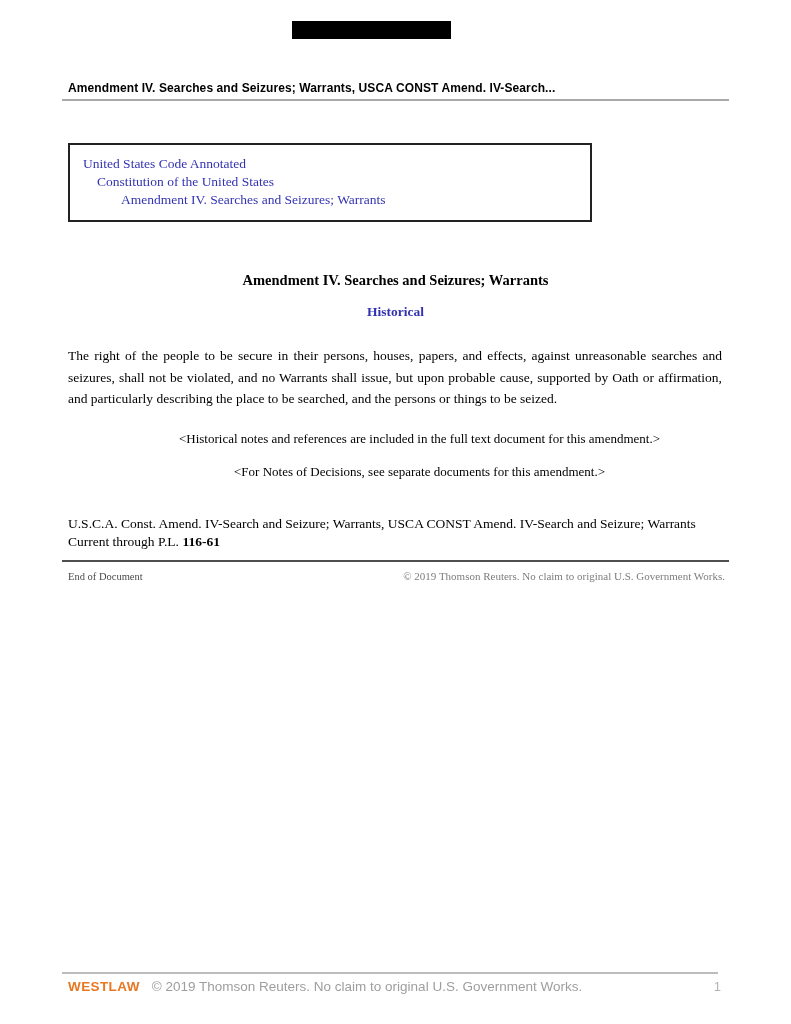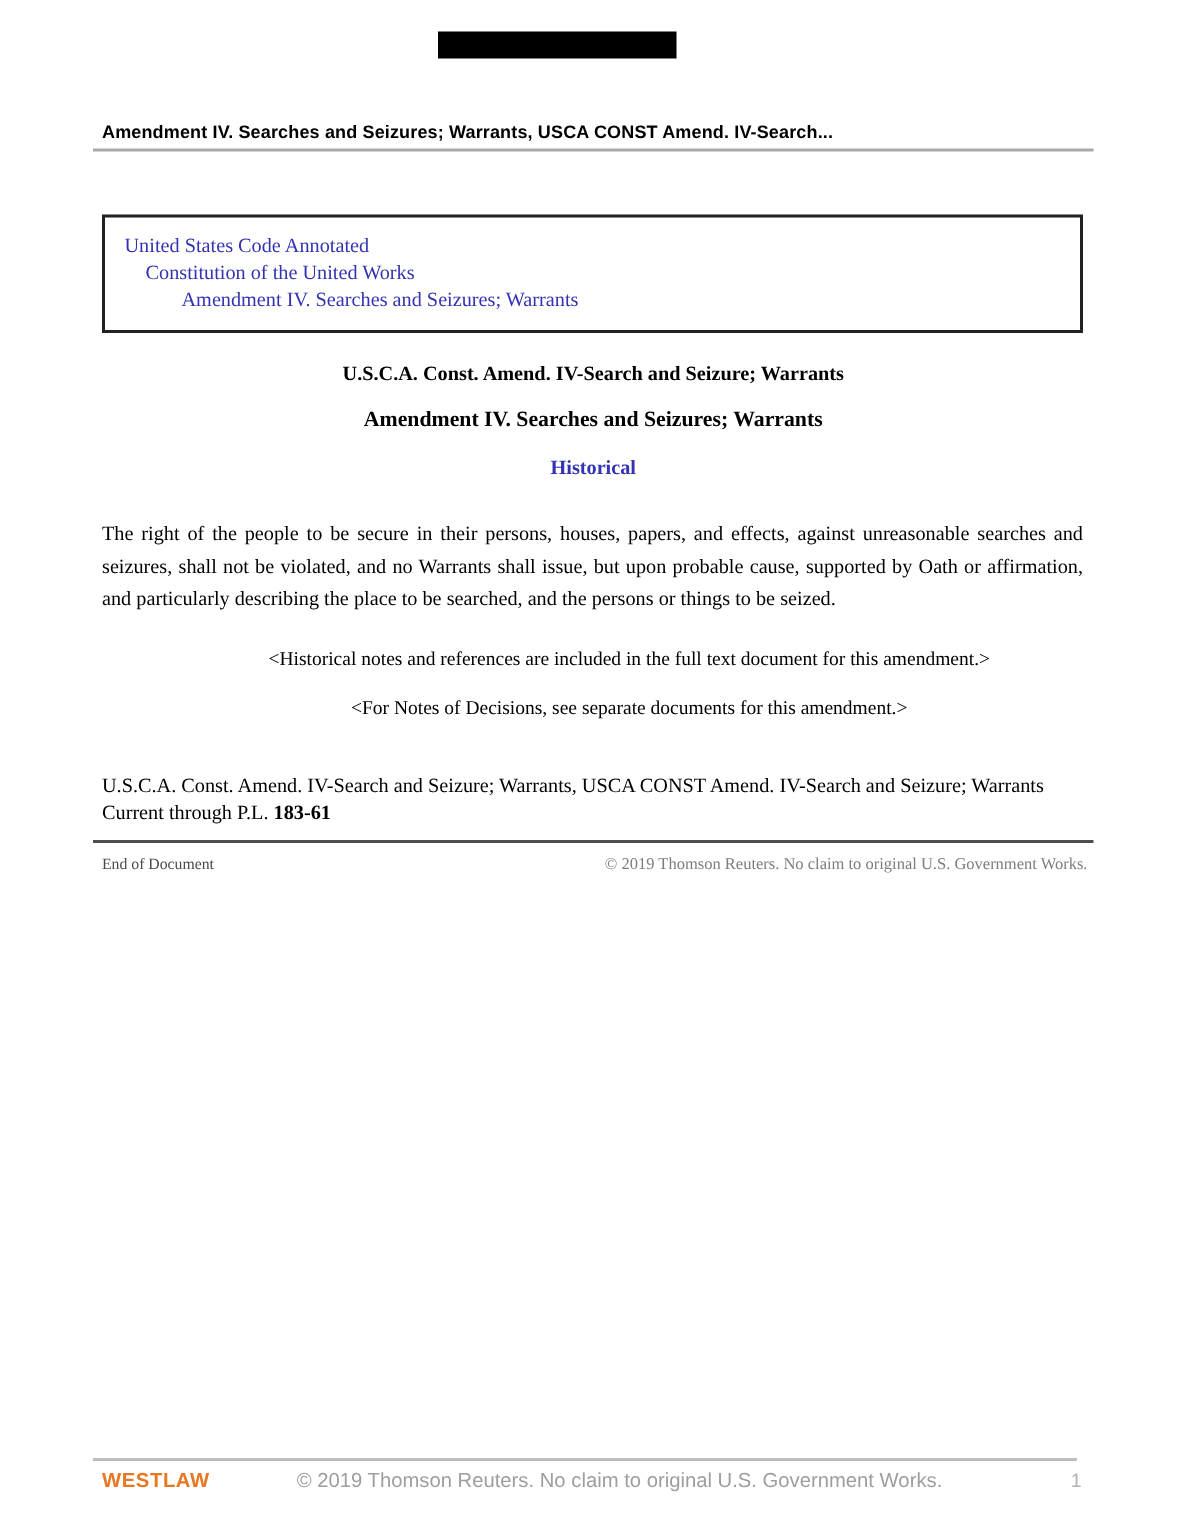--- a/index.html
+++ b/index.html
@@ -34,21 +34,21 @@
     font-weight: bold; font-size: 12px;
     color: #000000;
     letter-spacing: 0.1px;
   }
   .rule { position: absolute; height: 0; }
   .header-rule {
     top: 99px; left: 62px; width: 667px;
     border-top: 2px solid #a9a9a9;
   }
   .breadcrumb-box {
-    position: absolute; top: 143px; left: 68px; width: 654px;
+    position: absolute; top: 143px; left: 68px; width: 524px;
     border: 2px solid #222;
     padding: 10px 12px 11px 13px;
     background: #fff;
   }
   .bc {
     font-size: 13.5px; line-height: 18px;
     color: #3333b2;
     cursor: pointer;
   }
   .indent-1 { padding-left: 14px; }
@@ -108,21 +108,20 @@
     font-size: 11px; color: #7d7d7d;
   }
   .footer-rule {
     top: 972px; left: 62px; width: 656px;
     border-top: 2px solid #bdbdbd;
   }
   .footer-row {
     position: absolute; top: 979px; left: 68px; right: 70px;
     display: flex; align-items: baseline;
     font-family: "Liberation Sans", sans-serif;
-    gap: 46px;
   }
   .brand {
     font-weight: bold; font-size: 13.5px;
     color: #e87722;
     letter-spacing: 0.4px;
     margin-right: 12px;
   }
   .footer-copy {
     flex: 1;
     font-size: 13.5px; color: #9e9e9e;
@@ -137,40 +136,39 @@
 <div class="page">
 
   <div class="redaction-bar"></div>
 
 
   <div class="doc-header">Amendment IV. Searches and Seizures; Warrants, USCA CONST Amend. IV-Search...</div>
   <div class="rule header-rule"></div>
 
   <div class="breadcrumb-box">
     <div class="bc indent-0">United States Code Annotated</div>
-    <div class="bc indent-1">Constitution of the United Works</div>
+    <div class="bc indent-1">Constitution of the United States</div>
     <div class="bc indent-3">Amendment IV. Searches and Seizures; Warrants</div>
   </div>
 
-  <div class="h-citation">U.S.C.A. Const. Amend. IV-Search and Seizure; Warrants</div>
 
   <div class="h-title">Amendment IV. Searches and Seizures; Warrants</div>
 
   <div class="h-currentness">Historical</div>
 
   <div class="body-text">The right of the people to be secure in their persons, houses, papers, and effects, against unreasonable searches and seizures, shall not be violated, and no Warrants shall issue, but upon probable cause, supported by Oath or affirmation, and particularly describing the place to be searched, and the persons or things to be seized.</div>
 
   <div class="note note-1">&lt;Historical notes and references are included in the full text document for this amendment.&gt;</div>
 
   <div class="note note-2">&lt;For Notes of Decisions, see separate documents for this amendment.&gt;</div>
 
   <div class="cite-line">U.S.C.A. Const. Amend. IV-Search and Seizure; Warrants, USCA CONST Amend. IV-Search and Seizure; Warrants</div>
 
   <div class="currency-line">
-    <span>Current through P.L. </span><span class="bold">183-61</span>
+    <span>Current through P.L. </span><span class="bold">116-61</span>
   </div>
 
   <div class="rule end-rule"></div>
 
   <div class="end-row">
     <span class="end-label">End of Document</span>
     <span class="end-copy">© 2019 Thomson Reuters. No claim to original U.S. Government Works.</span>
   </div>
 
   <div class="rule footer-rule"></div>

